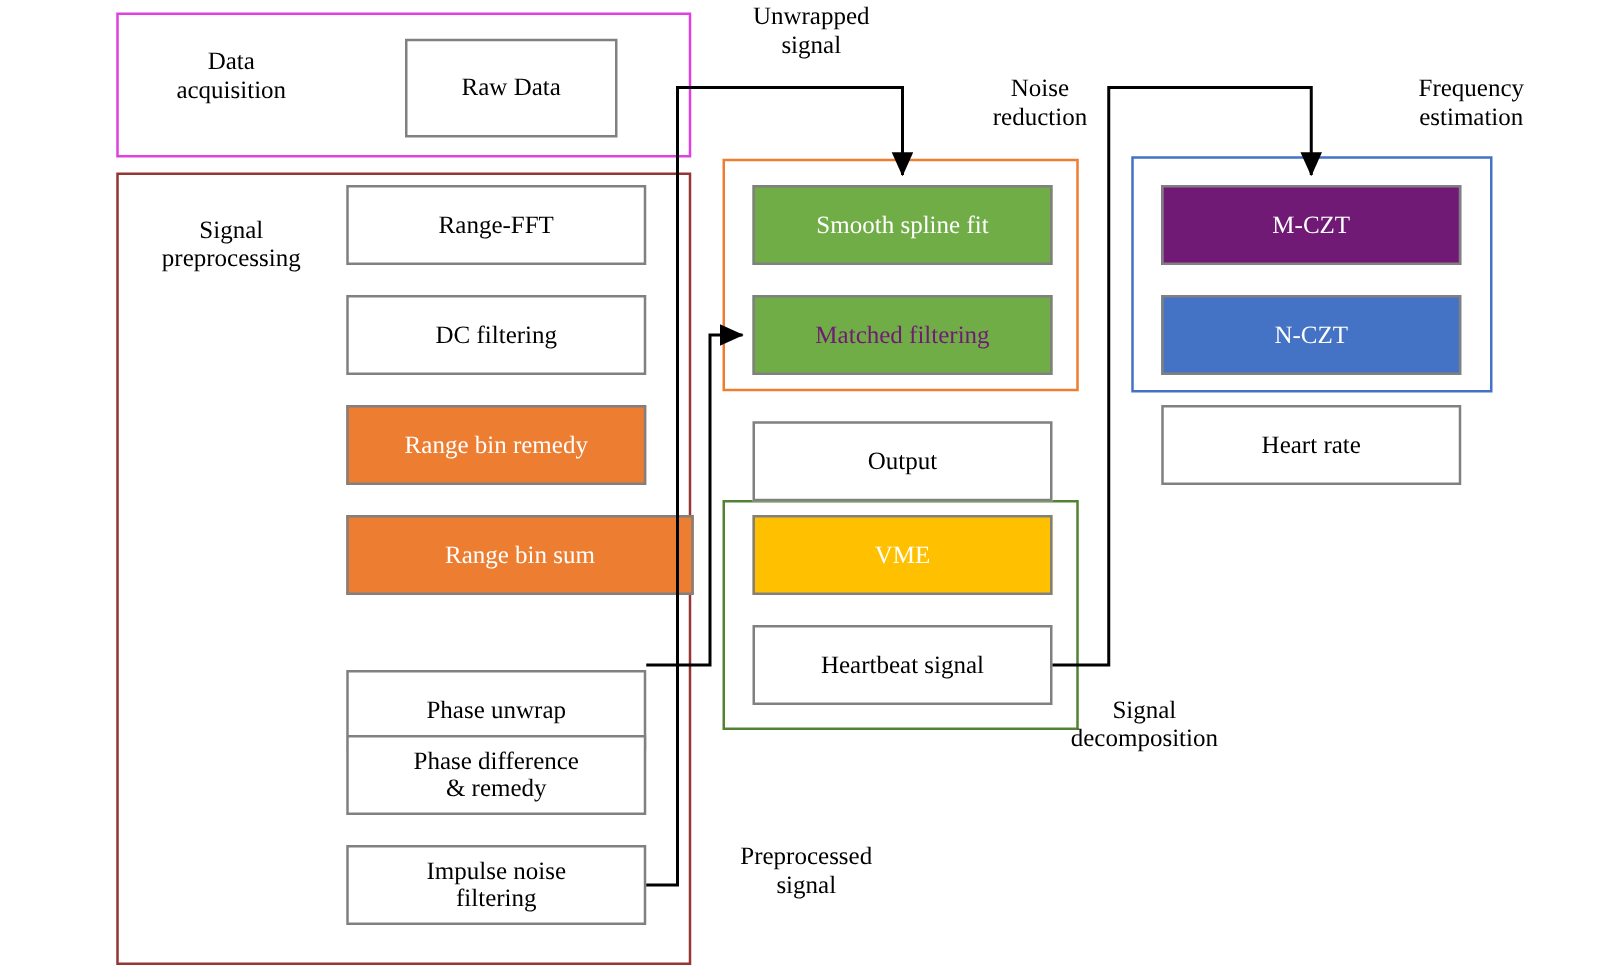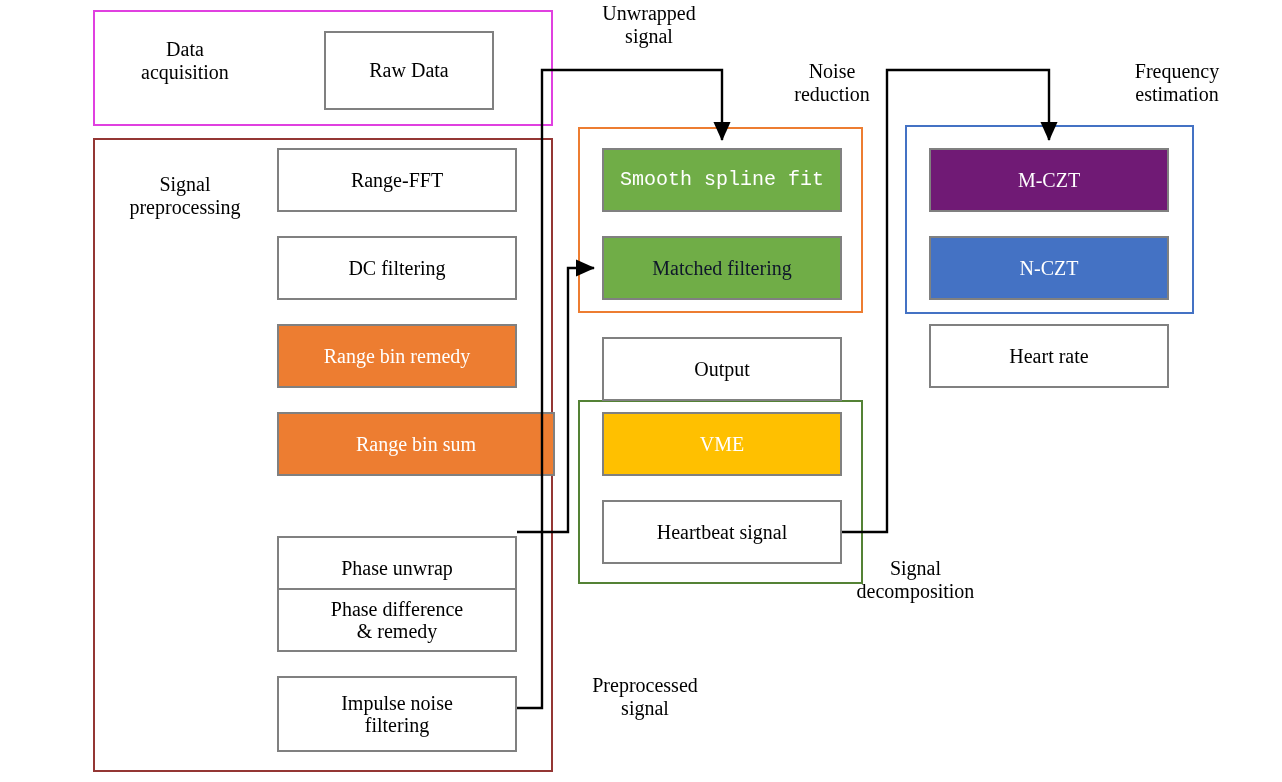--- a/index.html
+++ b/index.html
@@ -57,26 +57,26 @@
 
   <div class="box fs25" style="left:277px;top:324px;width:240px;height:64px;background:#ED7D31;color:#fff;">Range bin remedy</div>
 
   <div class="box fs25" style="left:277px;top:412px;width:278px;height:64px;background:#ED7D31;color:#fff;">Range bin sum</div>
 
   <div class="box fs25" style="left:277px;top:500px;width:240px;height:64px;margin-top:36px;">Phase unwrap</div>
 
   <div class="box fs25" style="left: 277px; top: 588px; width: 240px; height: 64px; white-space: pre-line;">Phase difference
 &amp; remedy</div>
 
-  <div class="box fs25" style="left: 277px; top: 676px; width: 240px; height: 76px; white-space: pre-line;">Impulse noise
+  <div class="box fs25" style="left: 277px; top: 676px; width: 240px; height: 64px; white-space: pre-line;">Impulse noise
 filtering</div>
 
-  <div class="box fs25" style="left:602px;top:148px;width:240px;height:64px;background:#70AD47;color:#fff;font-family:Liberation Mono, monospace;">Smooth spline fit</div>
+  <div class="box fs25" style="left:602px;top:148px;width:240px;height:64px;background:#70AD47;color:#fff;">Smooth spline fit</div>
 
-  <div class="box fs25" style="left:602px;top:236px;width:240px;height:64px;background:#70AD47;color:#0f172a;">Matched filtering</div>
+  <div class="box fs25" style="left:602px;top:236px;width:240px;height:64px;background:#70AD47;color:#701a75;">Matched filtering</div>
 
   <div class="box fs25" style="left:602px;top:324px;width:240px;height:64px;margin-top:13px;">Output</div>
 
   <div class="box fs25" style="left:602px;top:412px;width:240px;height:64px;background:#FFC000;color:#fff;">VME</div>
 
   <div class="box fs25" style="left:602px;top:500px;width:240px;height:64px;">Heartbeat signal</div>
 
   <div class="box fs25" style="left:929px;top:148px;width:240px;height:64px;background:#701a75;color:#fff;">M-CZT</div>
 
   <div class="box fs25" style="left:929px;top:236px;width:240px;height:64px;background:#4472C4;color:#fff;">N-CZT</div>

